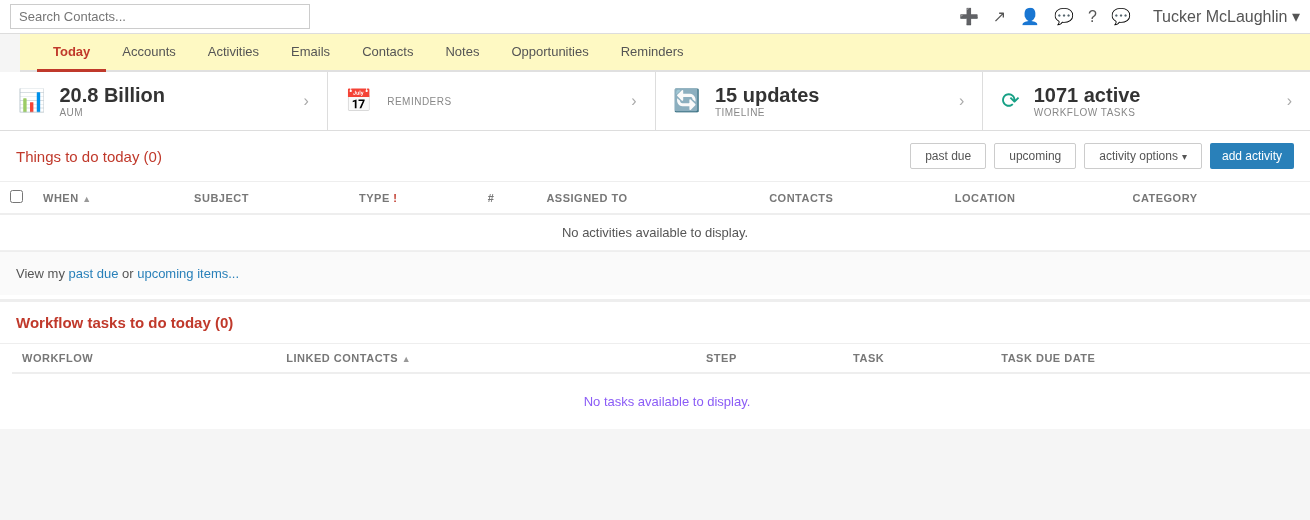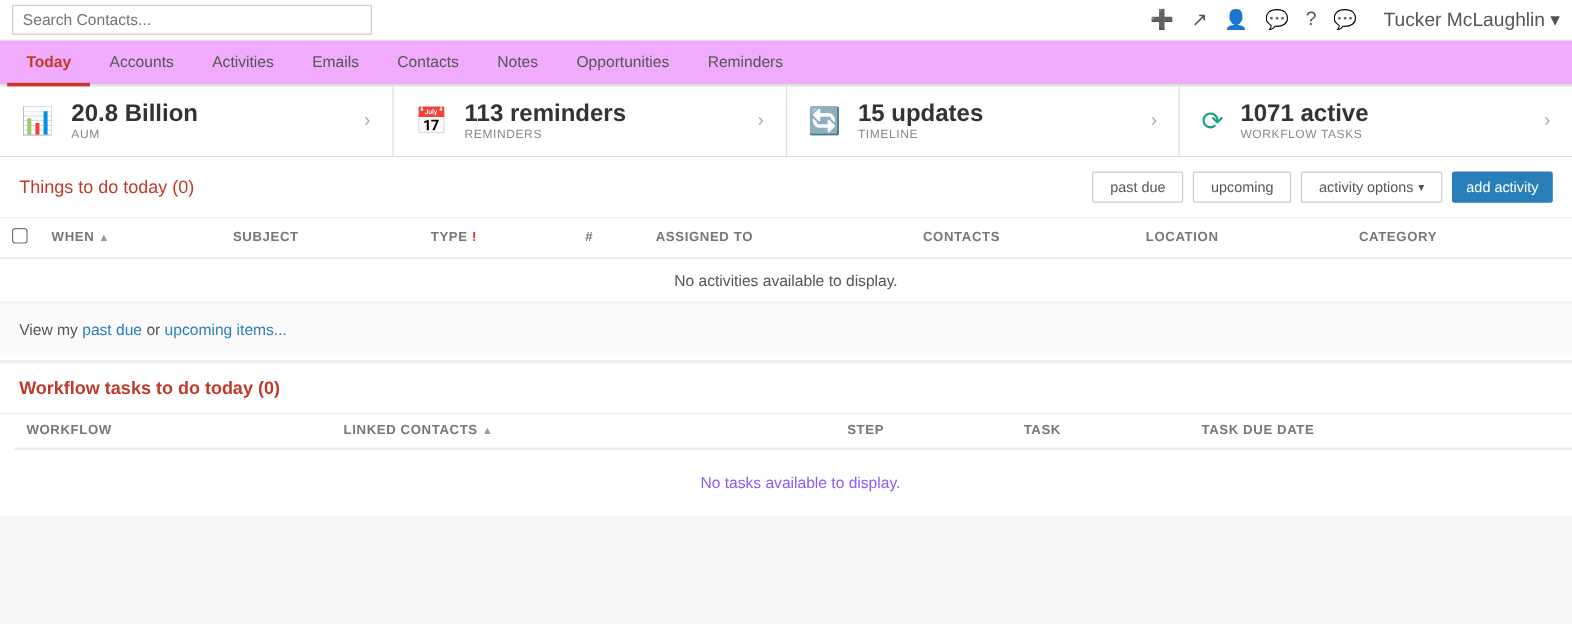--- a/index.html
+++ b/index.html
@@ -16,22 +16,23 @@
     }
     .top-bar-icons {
       margin-left: auto; display: flex; align-items: center; gap: 14px;
     }
     .top-bar-icons span { font-size: 16px; color: #555; cursor: pointer; }
     .user-name { font-size: 13px; color: #c0392b; margin-left: 8px; cursor: pointer; }
     .user-name::after { content: ' ▾'; }
 
     
     .nav-tabs {
-      display: flex; background: #f0abfc; border-bottom: 2px solid #e0e0e0;
-      padding: 0 6px;
+      display: flex; background: #fef9c3; border-bottom: 2px solid #e0e0e0;
+      padding: 0 17px;
+      margin-left: 20px;
     }
     .nav-tab {
       padding: 10px 16px; font-size: 13px; cursor: pointer; color: #555;
       border-bottom: 3px solid transparent; margin-bottom: -2px;
     }
     .nav-tab.active { color: #c0392b; border-bottom: 3px solid #c0392b; font-weight: bold; }
 
     
     .summary-cards { display: flex; background: #fff; border-bottom: 1px solid #ddd; }
     .card {
@@ -139,21 +140,20 @@
     <span class="card-icon red">📊</span>
     <div class="card-text">
       <div class="card-value">20.8 Billion</div>
       <div class="card-label">AUM</div>
     </div>
     <span class="card-arrow">›</span>
   </div>
   <div class="card">
     <span class="card-icon orange">📅</span>
     <div class="card-text">
-      <div class="card-value">113 reminders</div>
       <div class="card-label">REMINDERS</div>
     </div>
     <span class="card-arrow">›</span>
   </div>
   <div class="card">
     <span class="card-icon blue">🔄</span>
     <div class="card-text">
       <div class="card-value">15 updates</div>
       <div class="card-label">TIMELINE</div>
     </div>

